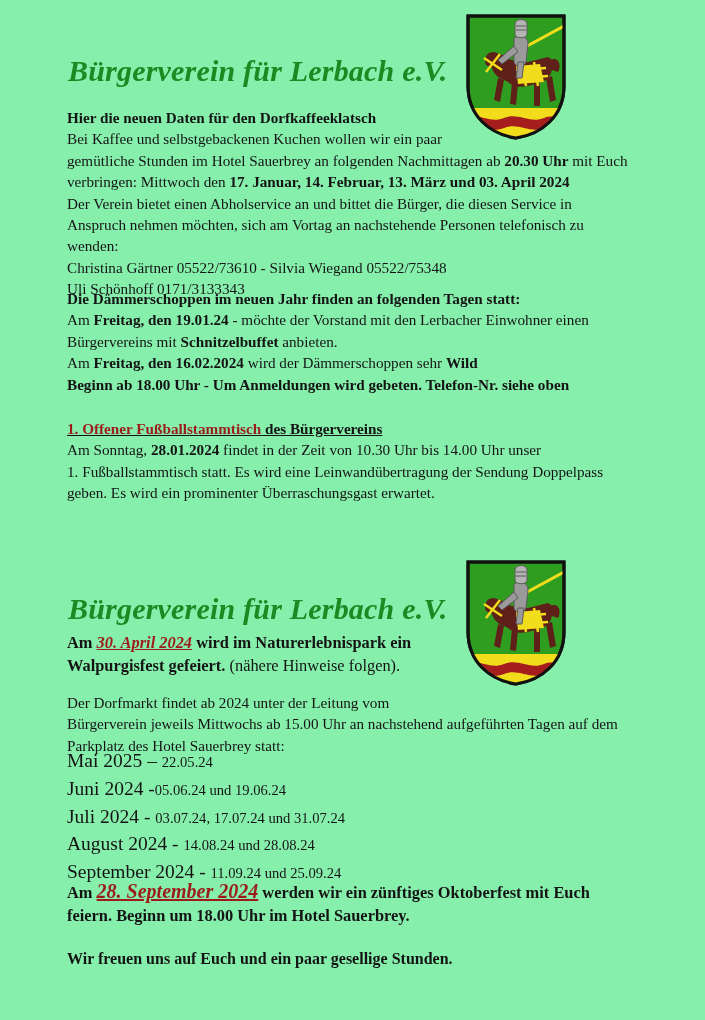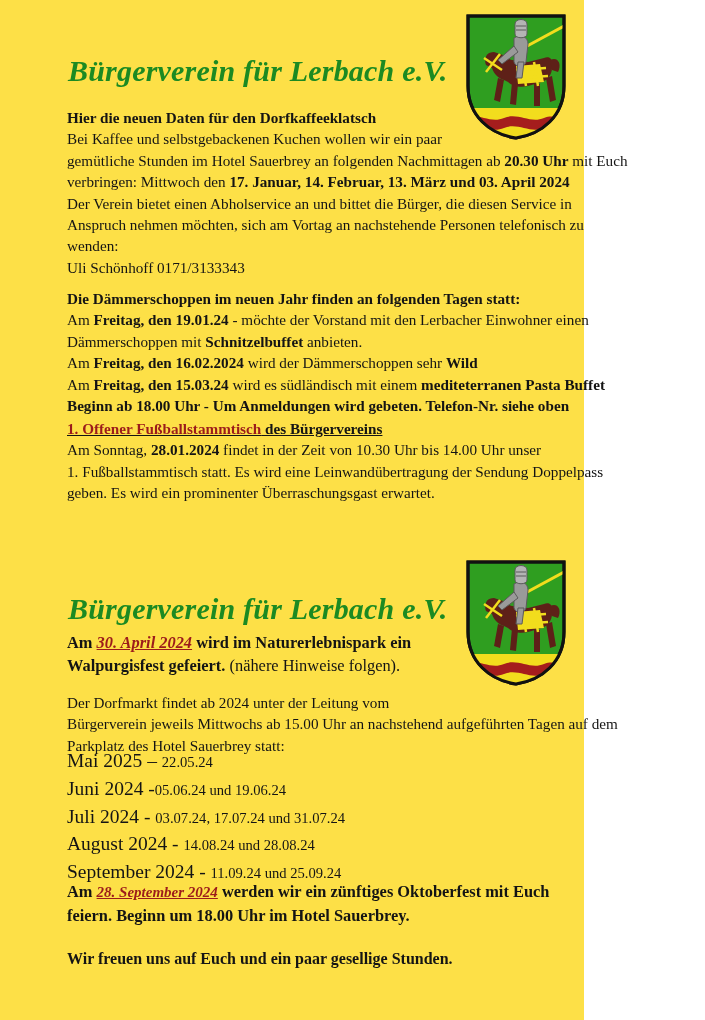--- a/index.html
+++ b/index.html
@@ -10,23 +10,23 @@
   body {
     width: 705px;
     height: 1020px;
     position: relative;
     font-family: "Liberation Serif", "DejaVu Serif", serif;
     color: #1a1a1a;
     overflow: hidden;
   }
   .page {
     position: relative;
-    width: 584px;
+    width: 705px;
     height: 1020px;
-    background: #fde047;
+    background: #86efac;
   }
 
   
   .crest {
     position: absolute;
     width: 104px;
     height: 128px;
   }
   .crest svg { display: block; width: 104px; height: 128px; }
 
@@ -54,21 +54,21 @@
   .red { color: #9c1b1b; }
   .u { text-decoration: underline; }
   .it { font-style: italic; }
 
   .bigmonth { font-size: 19.5px; }
   .smalldate { font-size: 14.6px; }
 
   .month-row { line-height: 25.8px; }
 
   .bigred {
-    font-size: 15px;
+    font-size: 20px;
     font-style: italic;
     font-weight: bold;
     color: #9c1b1b;
     text-decoration: underline;
   }
   .lead { font-size: 16.4px; line-height: 23px; font-weight: bold; }
   .lead .reg { font-weight: normal; }
 
   .closing { font-size: 16px; font-weight: bold; line-height: 21px; }
 </style>
@@ -131,29 +131,29 @@
   <div class="club-title" style="left:68px; top:54px;">Bürgerverein für Lerbach e.V.</div>
 
   <div class="block" style="left:67px; top:107px;">
     <p class="b">Hier die neuen Daten für den Dorfkaffeeklatsch</p>
     <p>Bei Kaffee und selbstgebackenen Kuchen wollen wir ein paar</p>
     <p><span>gemütliche Stunden im Hotel Sauerbrey an folgenden Nachmittagen ab </span><span class="b">20.30 Uhr</span><span> mit Euch</span></p>
     <p><span>verbringen:  Mittwoch den </span><span class="b">17. Januar, 14. Februar, 13. März und 03. April 2024</span></p>
     <p>Der Verein bietet einen Abholservice  an und bittet die Bürger, die diesen Service in</p>
     <p>Anspruch nehmen möchten, sich am Vortag an nachstehende Personen telefonisch zu</p>
     <p>wenden:</p>
+    <p>Christina Gärtner 05522/73610  -  Silvia Wiegand 05522/75348</p>
     <p>Uli Schönhoff  0171/3133343</p>
   </div>
 
   <div class="block" style="left:67px; top:288px;">
     <p class="b">Die Dämmerschoppen im neuen Jahr finden an folgenden Tagen statt:</p>
     <p><span>Am </span><span class="b">Freitag, den 19.01.24</span><span> -  möchte der Vorstand mit den Lerbacher Einwohner einen</span></p>
-    <p><span>Dämmerschoppen mit  </span><span class="b">Schnitzelbuffet</span><span> anbieten.</span></p>
+    <p><span>Bürgervereins mit  </span><span class="b">Schnitzelbuffet</span><span> anbieten.</span></p>
     <p><span>Am </span><span class="b">Freitag, den 16.02.2024</span><span> wird der Dämmerschoppen sehr </span><span class="b">Wild</span></p>
-    <p><span>Am </span><span class="b">Freitag, den 15.03.24</span><span> wird es südländisch mit einem </span><span class="b">mediteterranen Pasta Buffet</span></p>
     <p class="b">Beginn ab 18.00 Uhr    -   Um Anmeldungen wird gebeten. Telefon-Nr. siehe oben</p>
   </div>
 
   <div class="block" style="left:67px; top:418px;">
     <p class="b u"><span class="red">1. Offener Fußballstammtisch</span><span> des Bürgervereins</span></p>
     <p><span>Am Sonntag, </span><span class="b">28.01.2024</span><span> findet in der Zeit von 10.30 Uhr bis 14.00 Uhr unser</span></p>
     <p>1. Fußballstammtisch statt. Es wird eine Leinwandübertragung der Sendung Doppelpass</p>
     <p>geben. Es wird ein prominenter Überraschungsgast erwartet.</p>
   </div>
 

